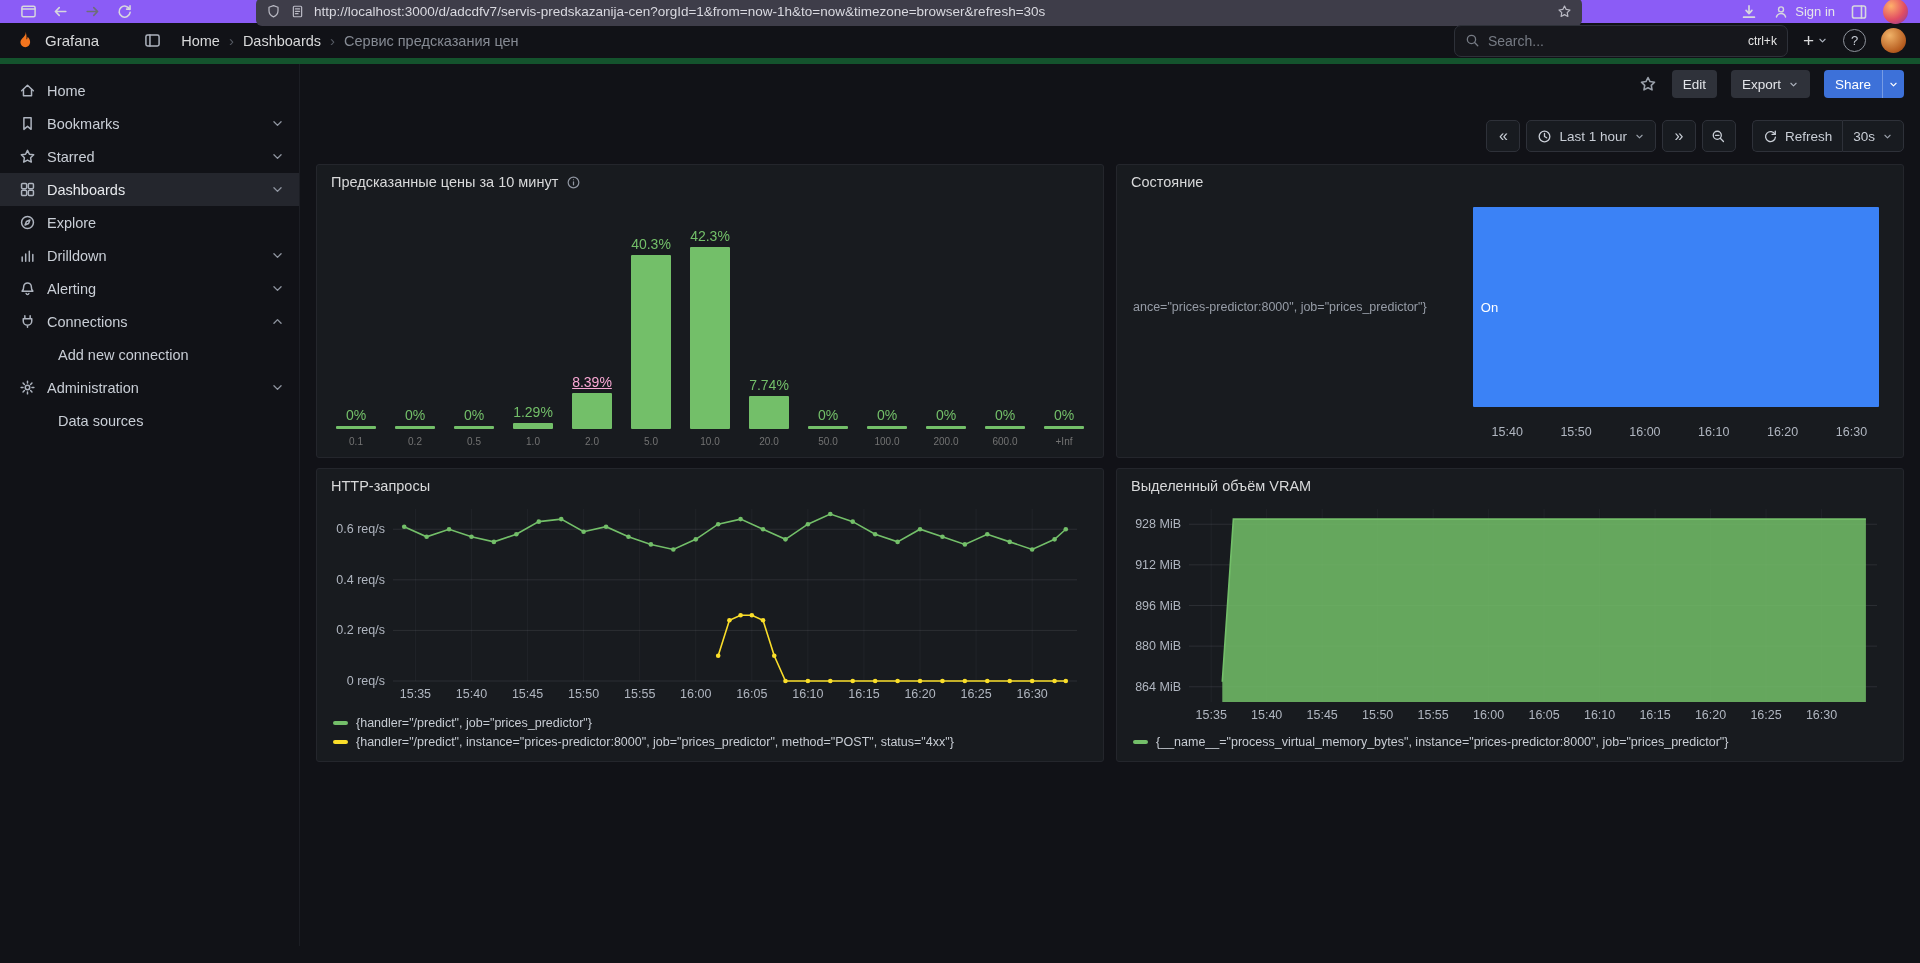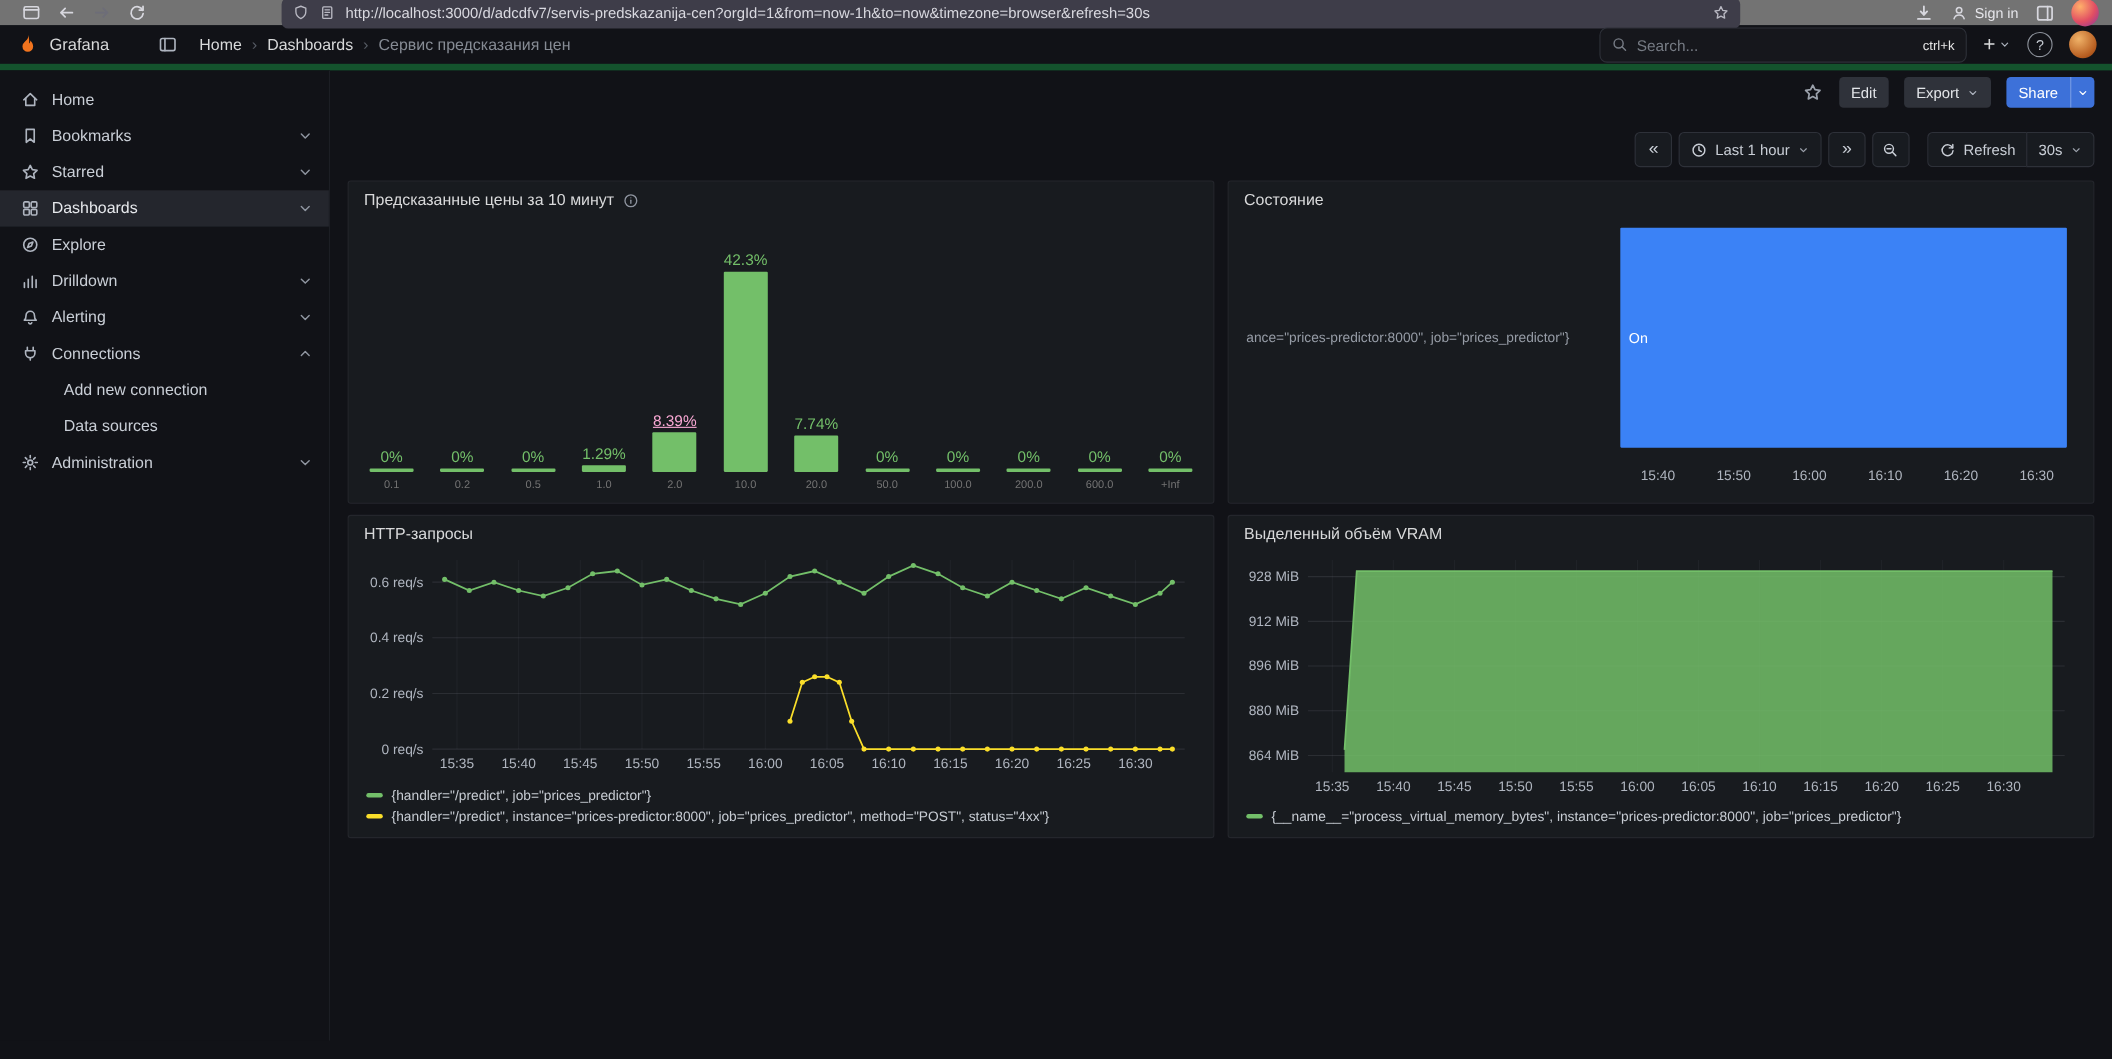--- a/index.html
+++ b/index.html
@@ -1,20 +1,20 @@
 <!DOCTYPE html>
 <html><head>
 <meta charset="utf-8">
 <style>
   *{margin:0;padding:0;box-sizing:border-box}
   html,body{width:1920px;height:963px;overflow:hidden;background:#111217;font-family:"Liberation Sans",sans-serif}
   svg{display:block}
 
   
-  .browser{height:23px;background:#737373;display:flex;align-items:center;padding:0 12px;color:#cfcfd8}
+  .browser{height:23px;background:#8b5cf6;display:flex;align-items:center;padding:0 12px;color:#cfcfd8}
   .nav-ic{width:32px;height:32px;display:flex;align-items:center;justify-content:center;border-radius:4px;color:#d7d7de;flex:none}
   .nav-ic.dim{color:#6d6d78}
   .nav-ic svg{width:17px;height:17px}
   .urlbar{width:1326px;height:28px;margin-left:116px;background:#3e3d49;border-radius:6px;display:flex;align-items:center;gap:9px;padding:0 10px}
   .urlbar .ub-ic{width:15px;height:15px;color:#b9b9c3;flex:none}
   .url-text{flex:1;font-size:13.5px;color:#d9d9e0;white-space:nowrap;overflow:hidden}
   .browser-right{margin-left:auto;display:flex;align-items:center;gap:15px}
   .browser-right .br-ic{width:18px;height:18px;color:#d7d7de}
   .signin{display:flex;align-items:center;gap:6px;font-size:13px;color:#e5e5ea}
   .signin .br-ic{width:16px;height:16px}
@@ -296,36 +296,36 @@
           <span class="sb-label">Connections</span>
           <span class="sb-chev">
             <svg viewBox="0 0 16 16" fill="none" stroke="currentColor" stroke-width="1.4" stroke-linecap="round" stroke-linejoin="round">
               <path d="M4.2 9.8 8 6l3.8 3.8"></path>
             </svg>
           </span>
         </div>
         <div class="sb-item child">
           <span class="sb-label">Add new connection</span>
         </div>
+        <div class="sb-item">
+          <span class="sb-ic">
+            <svg viewBox="0 0 16 16" fill="none" stroke="currentColor" stroke-width="1.4" stroke-linecap="round" stroke-linejoin="round">
+              <circle cx="8" cy="8" r="2.1"></circle>
+              <path d="M8 2v1.8M8 12.2V14M2 8h1.8M12.2 8H14M3.8 3.8l1.3 1.3M10.9 10.9l1.3 1.3M12.2 3.8l-1.3 1.3M5.1 10.9l-1.3 1.3"></path>
+            </svg>
+          </span>
+          <span class="sb-label">Administration</span>
+          <span class="sb-chev">
+            <svg viewBox="0 0 16 16" fill="none" stroke="currentColor" stroke-width="1.4" stroke-linecap="round" stroke-linejoin="round">
+              <path d="M4.2 6.2 8 10l3.8-3.8"></path>
+            </svg>
+          </span>
+        </div>
         <div class="sb-item child">
           <span class="sb-label">Data sources</span>
-        </div>
-        <div class="sb-item">
-          <span class="sb-ic">
-            <svg viewBox="0 0 16 16" fill="none" stroke="currentColor" stroke-width="1.4" stroke-linecap="round" stroke-linejoin="round">
-              <circle cx="8" cy="8" r="2.1"></circle>
-              <path d="M8 2v1.8M8 12.2V14M2 8h1.8M12.2 8H14M3.8 3.8l1.3 1.3M10.9 10.9l1.3 1.3M12.2 3.8l-1.3 1.3M5.1 10.9l-1.3 1.3"></path>
-            </svg>
-          </span>
-          <span class="sb-label">Administration</span>
-          <span class="sb-chev">
-            <svg viewBox="0 0 16 16" fill="none" stroke="currentColor" stroke-width="1.4" stroke-linecap="round" stroke-linejoin="round">
-              <path d="M4.2 6.2 8 10l3.8-3.8"></path>
-            </svg>
-          </span>
         </div>
       </div>
   </aside>
 
   <main class="content">
     <div class="dash-toolbar">
       <div class="tb-right">
         <span class="tb-ic">
           <svg viewBox="0 0 16 16" fill="none" stroke="currentColor" stroke-width="1.4" stroke-linecap="round" stroke-linejoin="round">
               <path d="M8 2.2l1.8 3.64 4.02.58-2.91 2.84.69 4L8 11.37l-3.6 1.89.69-4L2.18 6.42l4.02-.58z"></path>
@@ -414,20 +414,25 @@
               </div>
               <div class="bar-cell">
                 <div class="bar-val" style="color: rgb(115, 191, 105);">1.29%</div>
                 <div class="bar" style="height: 5.56133px; background: rgb(115, 191, 105);"></div>
                 <div class="bar-cat">1.0</div>
               </div>
               <div class="bar-cell">
                 <div class="bar-val" style="color: #f9a8d4; text-decoration: underline;">8.39%</div>
                 <div class="bar" style="height: 36.1702px; background: rgb(115, 191, 105);"></div>
                 <div class="bar-cat">2.0</div>
+              </div>
+              <div class="bar-cell">
+                <div class="bar-val" style="color: rgb(115, 191, 105);">40.3%</div>
+                <div class="bar" style="height: 173.738px; background: rgb(115, 191, 105);"></div>
+                <div class="bar-cat">5.0</div>
               </div>
               <div class="bar-cell">
                 <div class="bar-val" style="color: rgb(115, 191, 105);">42.3%</div>
                 <div class="bar" style="height: 182.36px; background: rgb(115, 191, 105);"></div>
                 <div class="bar-cat">10.0</div>
               </div>
               <div class="bar-cell">
                 <div class="bar-val" style="color: rgb(115, 191, 105);">7.74%</div>
                 <div class="bar" style="height: 33.368px; background: rgb(115, 191, 105);"></div>
                 <div class="bar-cat">20.0</div>

